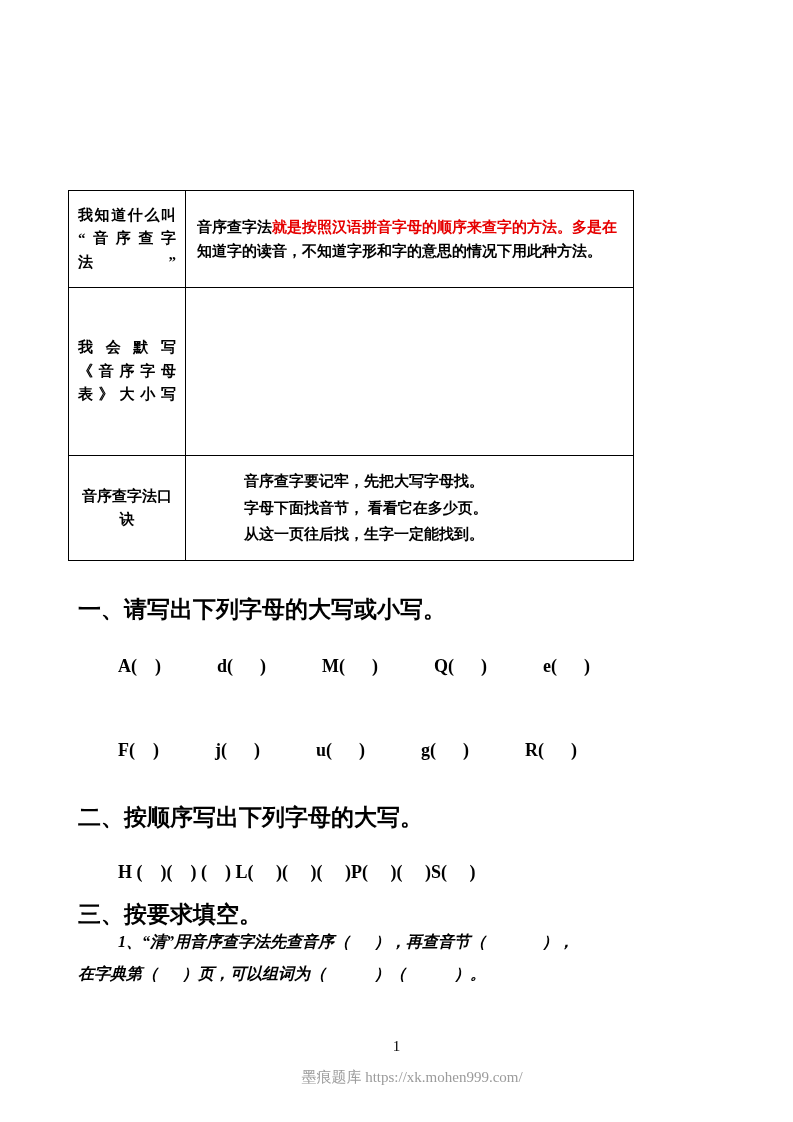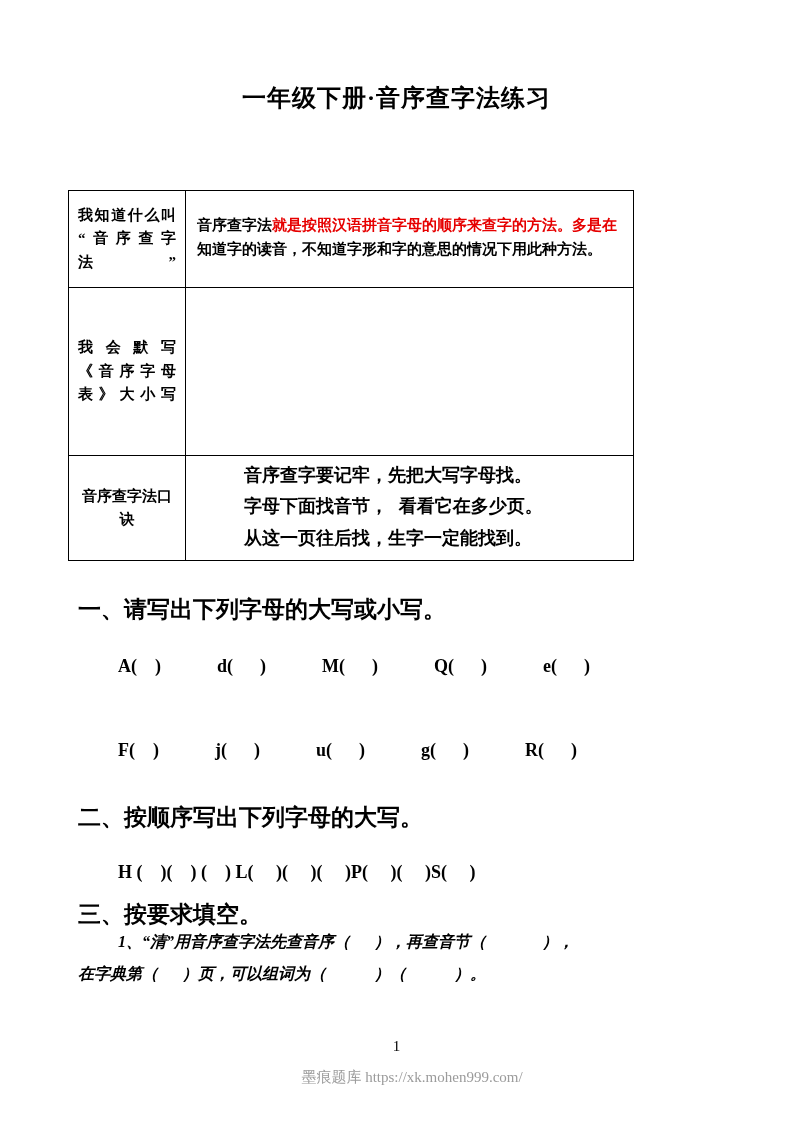--- a/index.html
+++ b/index.html
@@ -49,31 +49,30 @@
   }
   td.lbl.center {
     text-align: center;
     text-align-last: center;
   }
   td.cnt {
     width: 448px;
     padding: 4px 11px;
     line-height: 1.6;
     vertical-align: top;
-    font-family: Liberation Mono, monospace;
   }
   tr.row1 { height: 82px; }
   tr.row2 { height: 168px; }
   tr.row3 { height: 105px; }
   .red { color: #e60000; }
   td.rhyme {
     vertical-align: middle;
     padding-left: 58px;
     line-height: 1.75;
-    font-size: 18px;
+    font-size: 15px;
   }
   .sec-heading {
     position: absolute;
     left: 78px;
     font-size: 23px;
     font-weight: bold;
     white-space: pre;
   }
   .letters-row {
     position: absolute;
@@ -115,21 +114,20 @@
     font-size: 15px;
     color: #9b9b9b;
     padding-left: 31px;
   }
 </style>
 </head>
 <body>
 
 <div class="page">
 
-  <div class="doc-title">一年级下册·音序查字法练习</div>
 
   <table class="info-table">
     <tbody>
         <tr class="row1">
       <td class="lbl">我知道什么叫
 “音序查字
 法”</td>
       <td class="cnt"><span>音序查字法</span><span class="red">就是按照汉语拼音字母的顺序来查字的方法。多是在</span><span>知道字的读音，不知道字形和字的意思的情况下用此种方法。</span></td>
     </tr>
     <tr class="row2">

